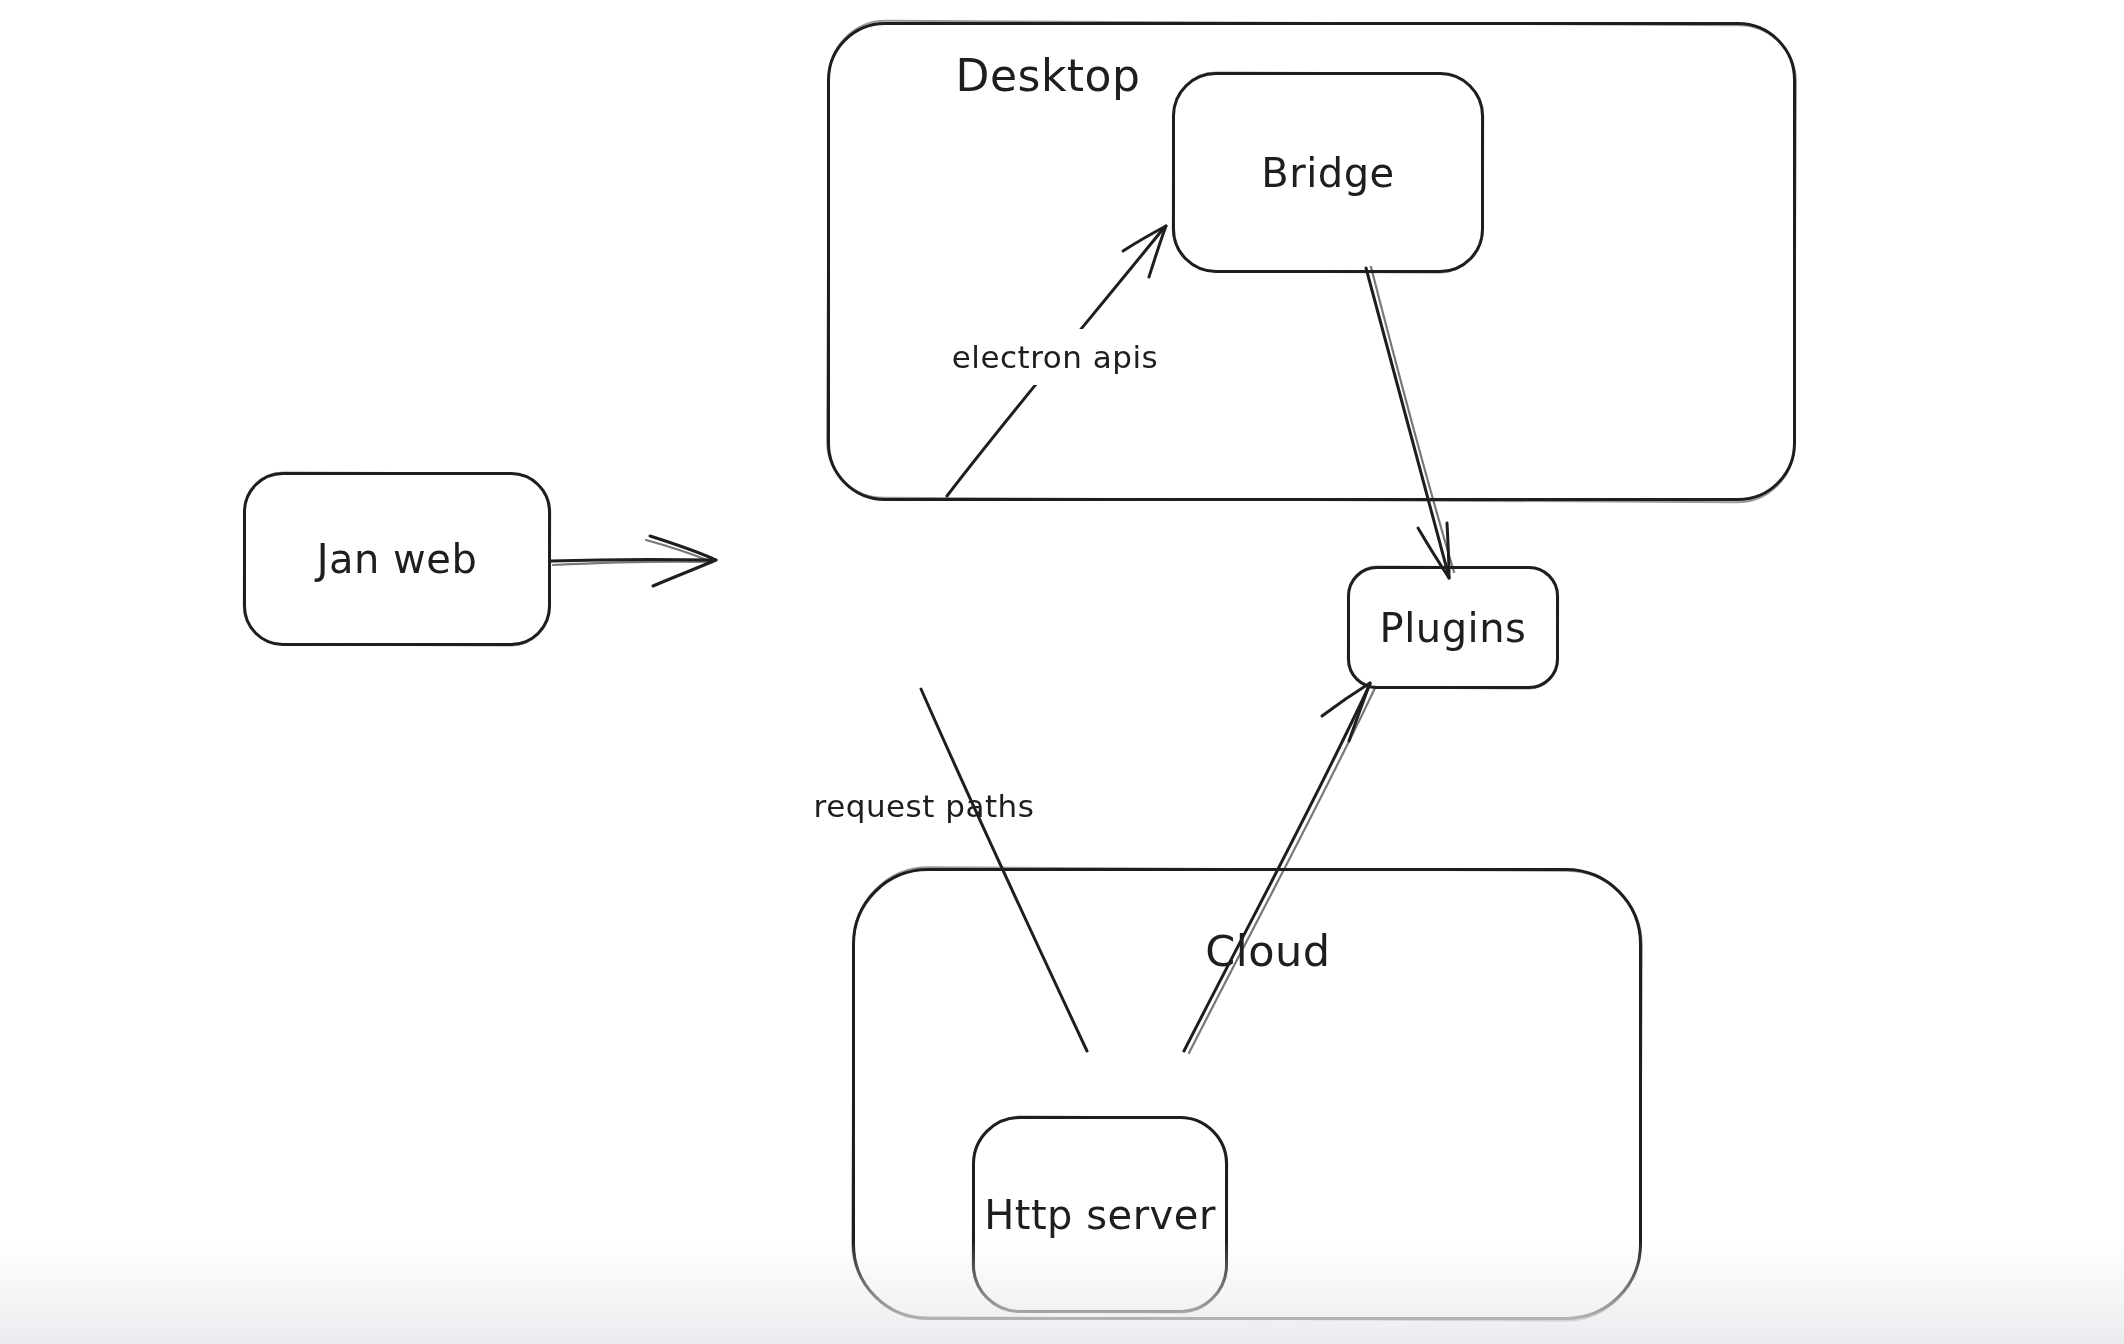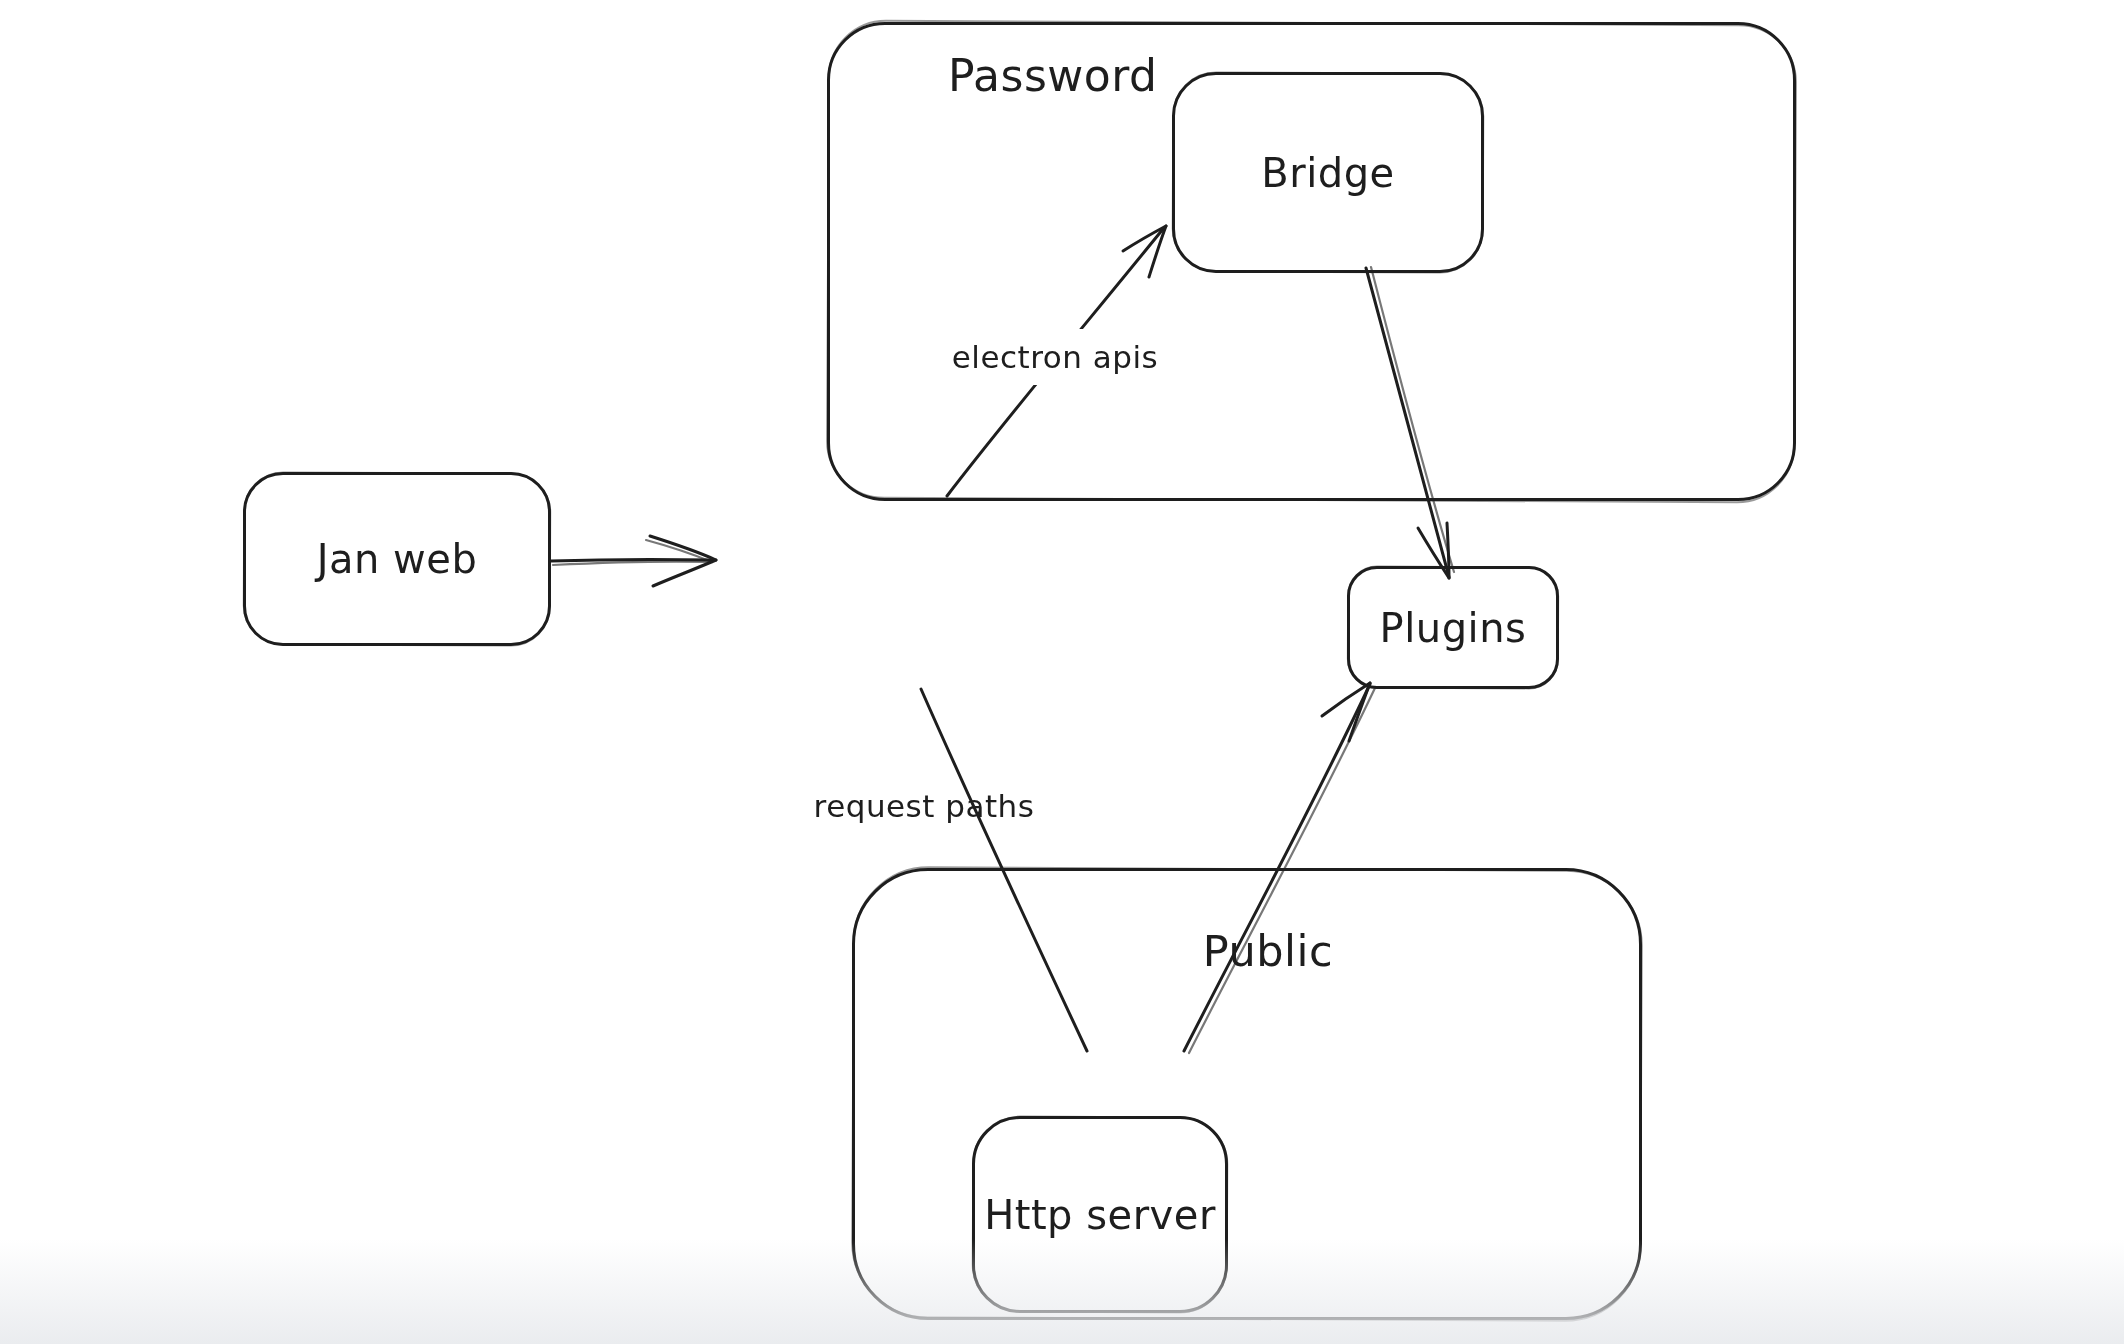--- a/index.html
+++ b/index.html
@@ -133,24 +133,24 @@
 
     <g>
       <path d="M 1184 1051 C 1243 935, 1312 808, 1370 684"></path>
       <path class="ghost" d="M 1189 1053 C 1248 937, 1317 810, 1375 688"></path>
       <path d="M 1370 683 C 1354 693, 1338 704, 1322 716"></path>
       <path d="M 1370 683 C 1363 702, 1356 721, 1349 741"></path>
     </g>
   </svg>
 
   <div class="shape" id="desktop-box"></div>
-  <div class="container-label" id="desktop-label">Password</div>
+  <div class="container-label" id="desktop-label">Desktop</div>
 
   <div class="shape" id="cloud-box"></div>
-  <div class="container-label" id="cloud-label">Public</div>
+  <div class="container-label" id="cloud-label">Cloud</div>
 
   <div class="shape" id="jan-web-box">
     <div class="node-label">Jan web</div>
   </div>
 
 
   <div class="shape" id="bridge-box">
     <div class="node-label">Bridge</div>
   </div>
 

